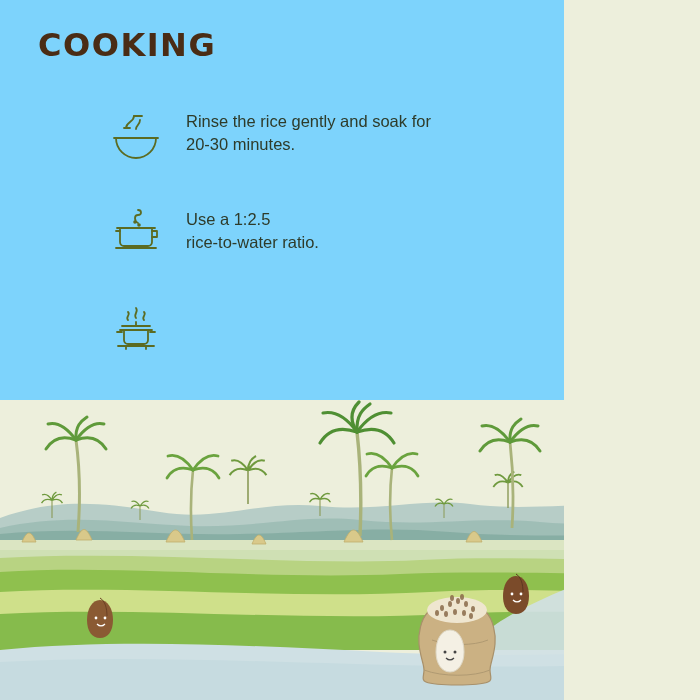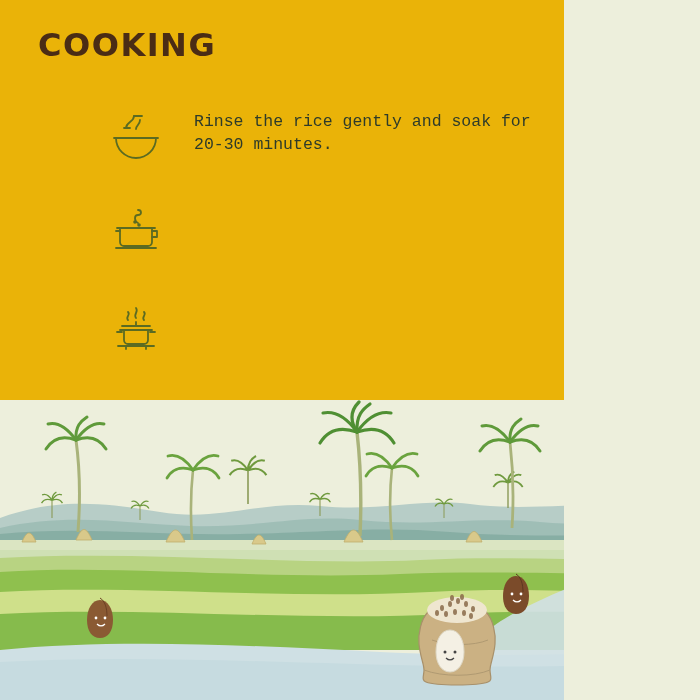--- a/index.html
+++ b/index.html
@@ -10,21 +10,21 @@
     width: 700px;
     height: 700px;
     overflow: hidden;
     font-family: "Liberation Sans", sans-serif;
     background: #edefdc;
   }
   .page {
     position: relative;
     width: 564px;
     height: 700px;
-    background: #eab308;
+    background: #7dd3fc;
     overflow: hidden;
   }
 
   
   .title {
     position: absolute;
     left: 38px;
     top: 26px;
     font-family: "DejaVu Sans", sans-serif;
     font-weight: bold;
@@ -47,27 +47,27 @@
   }
   .step-icon {
     width: 64px;
     flex: 0 0 64px;
     height: 64px;
     display: flex;
     align-items: center;
     justify-content: center;
   }
   .step-text {
-    margin-left: 26px;
+    margin-left: 18px;
     font-size: 16.5px;
     line-height: 1.42;
     color: #2e3b2a;
     white-space: pre-line;
     padding-top: 10px;
-    font-family: Liberation Mono, monospace;
+    font-family: Liberation Sans, sans-serif;
   }
   .step:nth-child(3) .step-text { padding-top: 4px; }
 
   
   .scene {
     position: absolute;
     left: 0;
     top: 400px;
     width: 700px;
     height: 300px;
@@ -104,20 +104,22 @@
           <path d="M16 30 h32 v14 a4 4 0 0 1 -4 4 h-24 a4 4 0 0 1 -4 -4 z"></path>
           <path d="M13 30 h38"></path>
           <path d="M48 33 h5 v6 h-5"></path>
           <path d="M16 33 h-4"></path>
           <path d="M12 50 h40"></path>
           <path d="M34 12 c4 0 4 5 0 5 c-4 0 -4 6 0 8"></path>
           <circle cx="35" cy="27" r="0.9" fill="#5b6b22"></circle>
           <circle cx="31" cy="24" r="0.9" fill="#5b6b22"></circle>
         </svg>
       </div>
+      <div class="step-text">Use a 1:2.5
+rice-to-water ratio.</div>
     </div>
 
     <div class="step">
       <div class="step-icon">
         <svg width="64" height="64" viewBox="0 0 64 64" fill="none" stroke="#5b6b22" stroke-width="1.8" stroke-linecap="round" stroke-linejoin="round">
           <path d="M24 16 c3 3 -3 5 0 8"></path>
           <path d="M32 12 c3 4 -3 6 0 10"></path>
           <path d="M40 16 c3 3 -3 5 0 8"></path>
           <path d="M18 30 h28 M32 26 v4"></path>
           <path d="M20 34 h24 v10 a4 4 0 0 1 -4 4 h-16 a4 4 0 0 1 -4 -4 z"></path>

